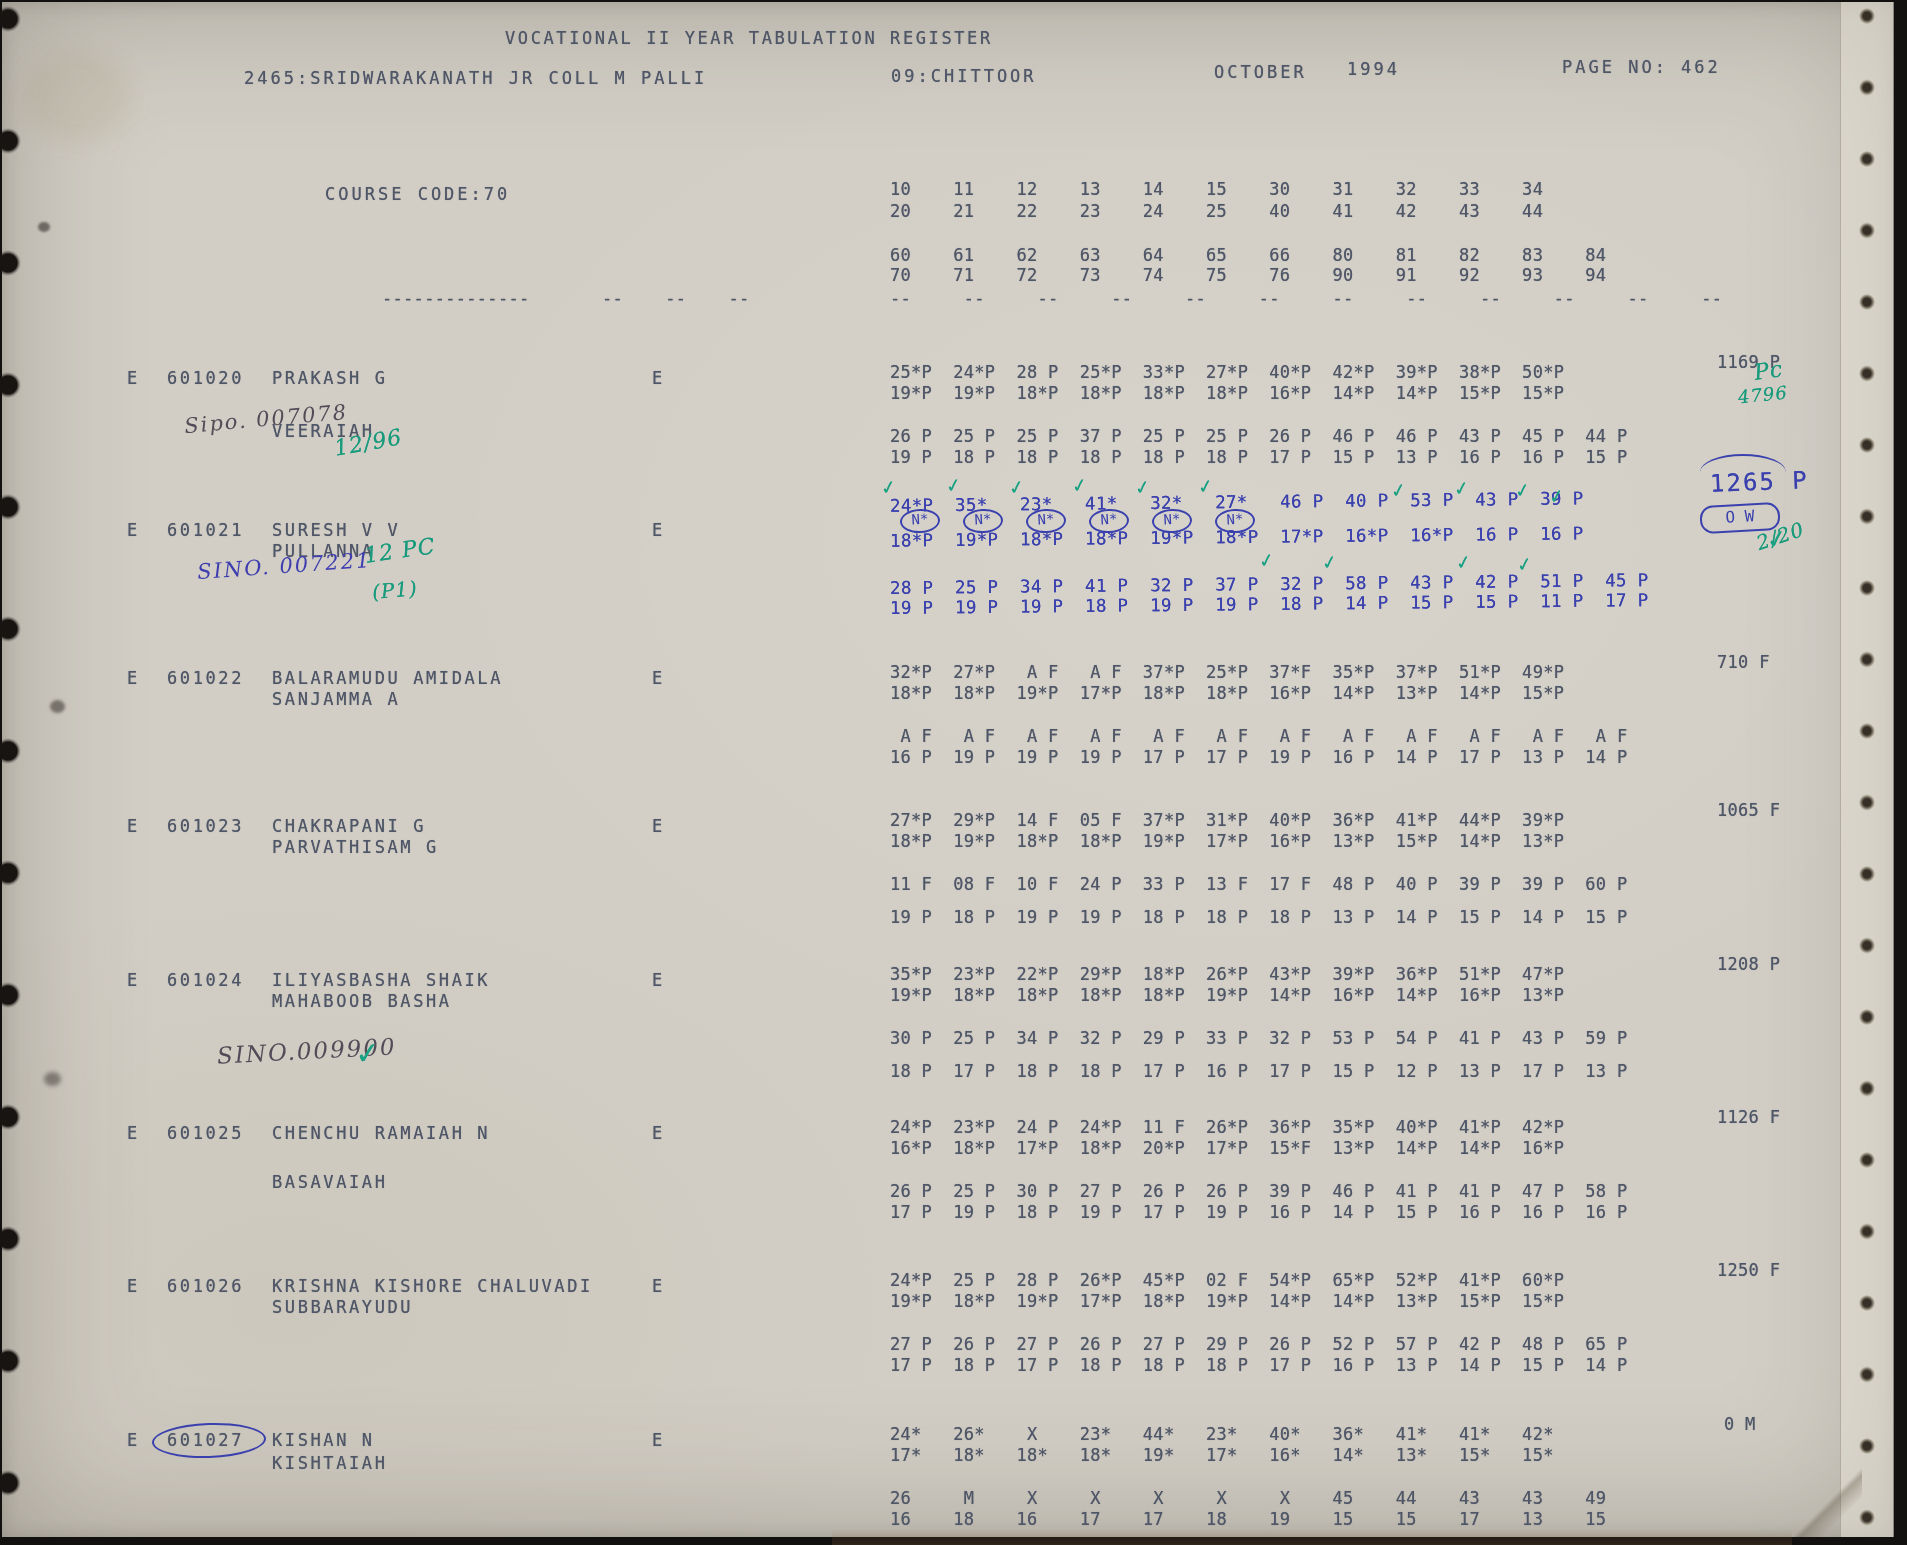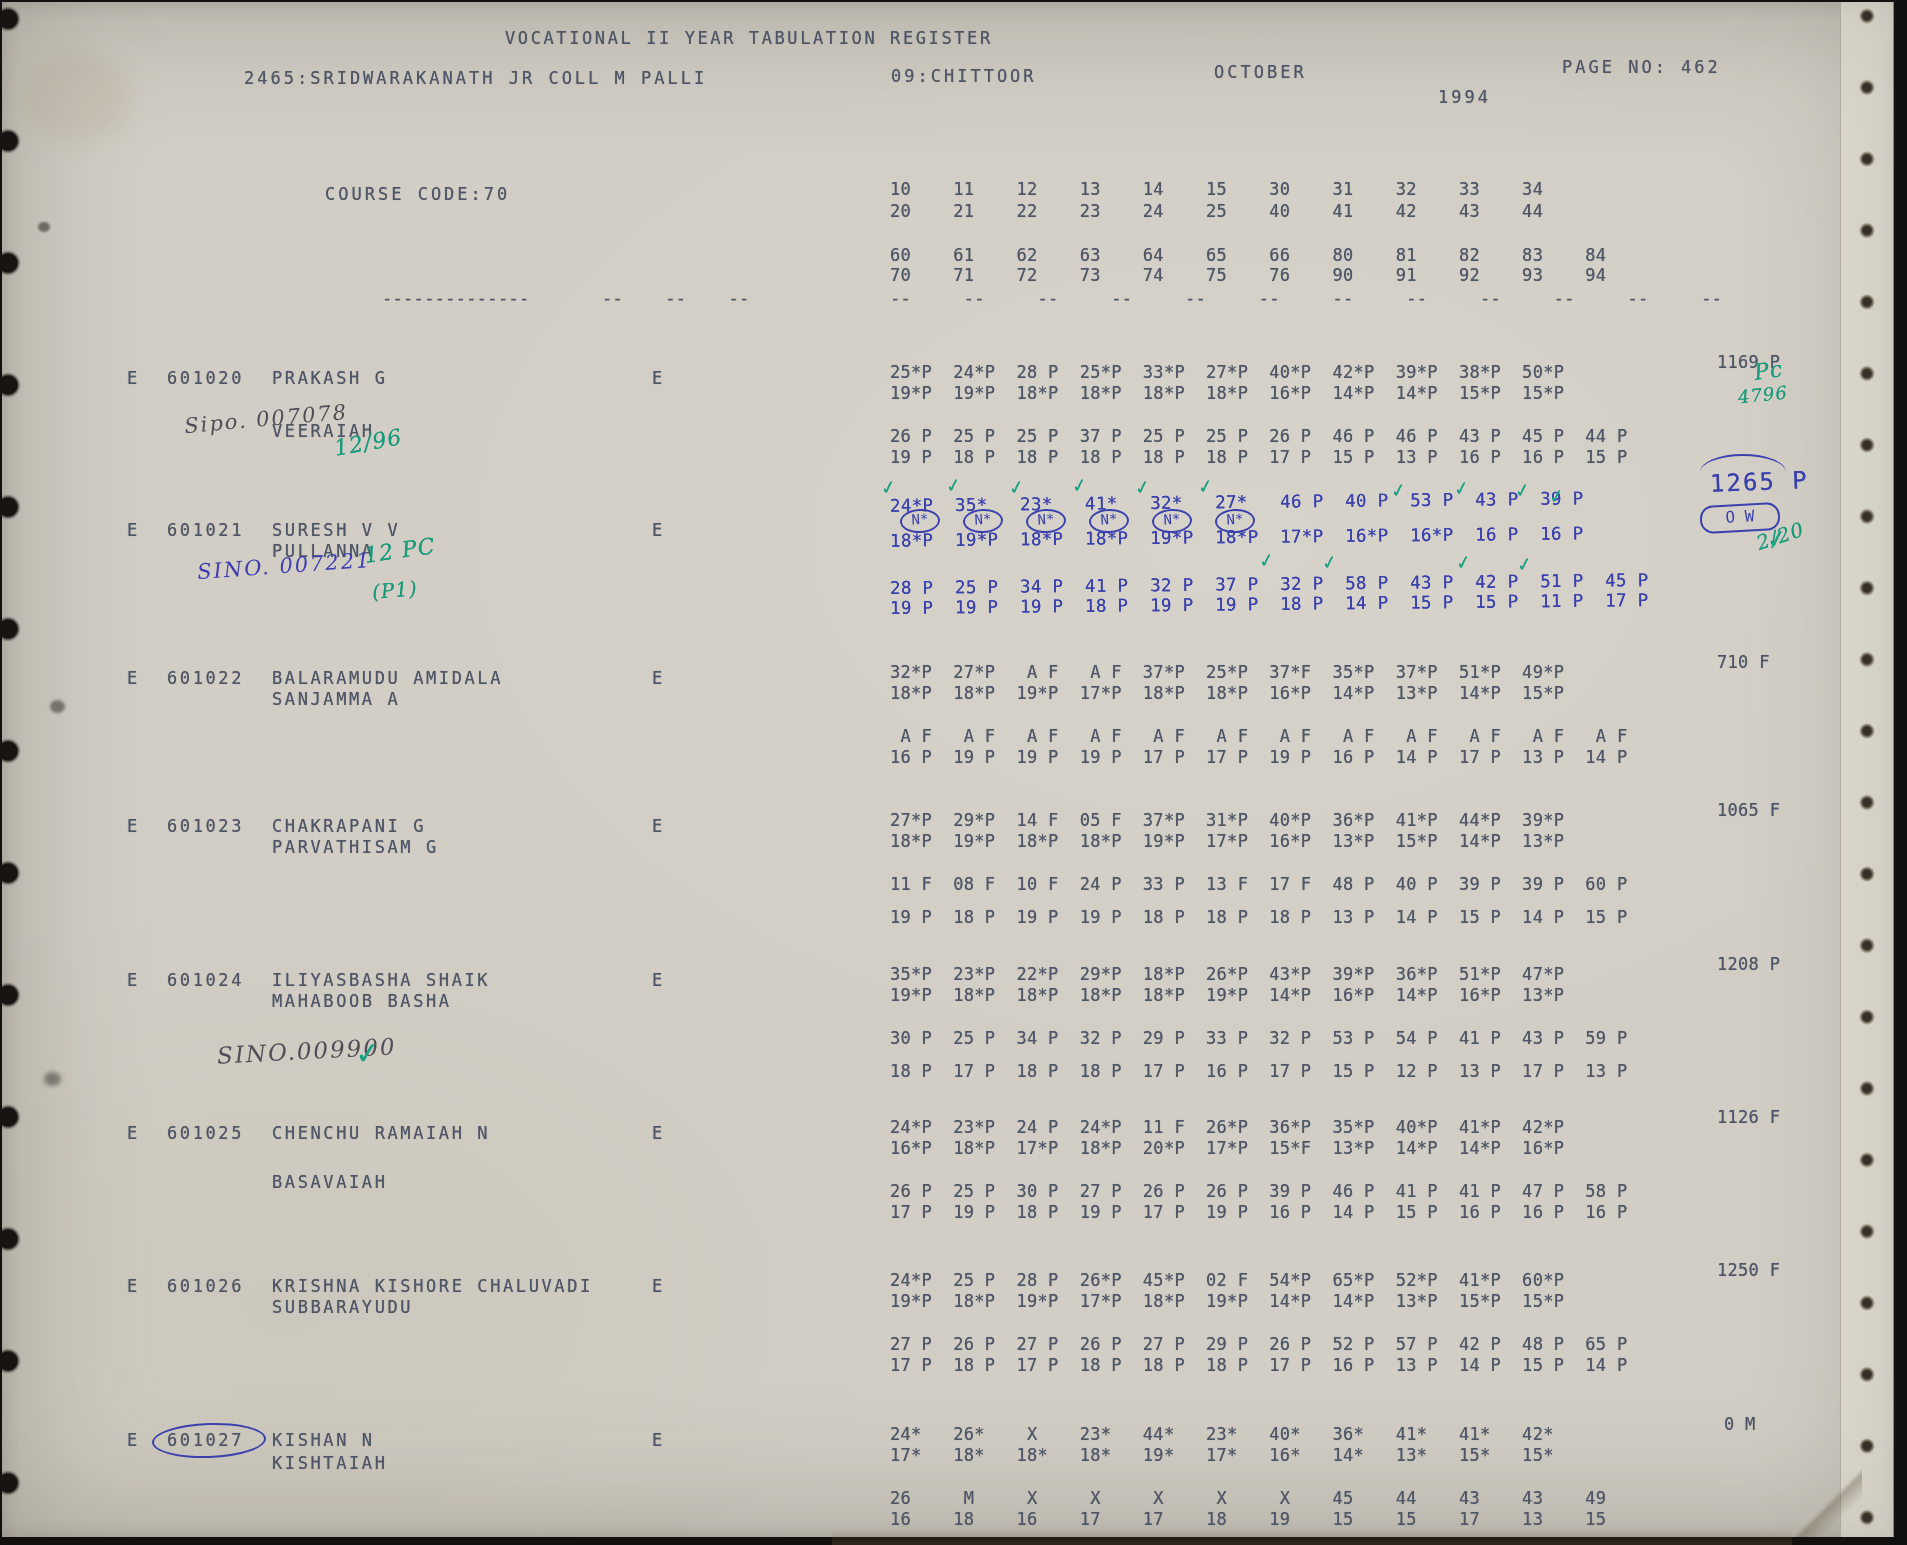--- a/index.html
+++ b/index.html
@@ -60,21 +60,21 @@
     <div class="stain" style="left:48px;top:698px;width:15px;height:13px;background:rgba(40,34,30,0.5);filter:blur(1.5px);"></div>
     <div class="stain" style="left:42px;top:1070px;width:17px;height:14px;background:rgba(40,34,30,0.45);filter:blur(2px);"></div>
     <div class="stain" style="left:20px;top:50px;width:110px;height:90px;background:rgba(140,115,70,0.10);filter:blur(10px);"></div>
     <div class="sliver"></div>
     <div class="fold"></div>
 
     <div class="pr wide" style="left:503px;top:26px;">VOCATIONAL II YEAR TABULATION REGISTER</div>
     <div class="pr hdr" style="left:242px;top:66px;">2465:SRIDWARAKANATH JR COLL M PALLI</div>
     <div class="pr hdr" style="left:889px;top:64px;">09:CHITTOOR</div>
     <div class="pr hdr" style="left:1212px;top:60px;">OCTOBER</div>
-    <div class="pr hdr" style="left:1436px;top:57px;margin-top:28px;">1994</div>
+    <div class="pr hdr" style="left:1345px;top:57px;">1994</div>
     <div class="pr hdr" style="left:1560px;top:55px;">PAGE NO: 462</div>
     <div class="pr hdr" style="left:323px;top:182px;">COURSE CODE:70</div>
 
     <div class="pr" style="left:888px;top:177px;">10    11    12    13    14    15    30    31    32    33    34</div>
     <div class="pr" style="left:888px;top:199px;">20    21    22    23    24    25    40    41    42    43    44</div>
     <div class="pr" style="left:888px;top:243px;">60    61    62    63    64    65    66    80    81    82    83    84</div>
     <div class="pr" style="left:888px;top:263px;">70    71    72    73    74    75    76    90    91    92    93    94</div>
     <div class="pr" style="left:380px;top:286px;">--------------</div>
     <div class="pr" style="left:600px;top:286px;">--    --    --</div>
     <div class="pr" style="left:888px;top:286px;">--     --     --     --     --     --     --     --     --     --     --     --</div>

